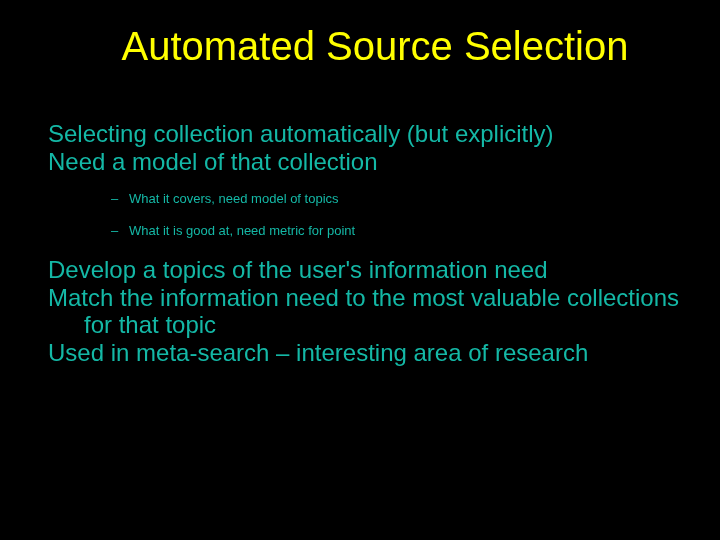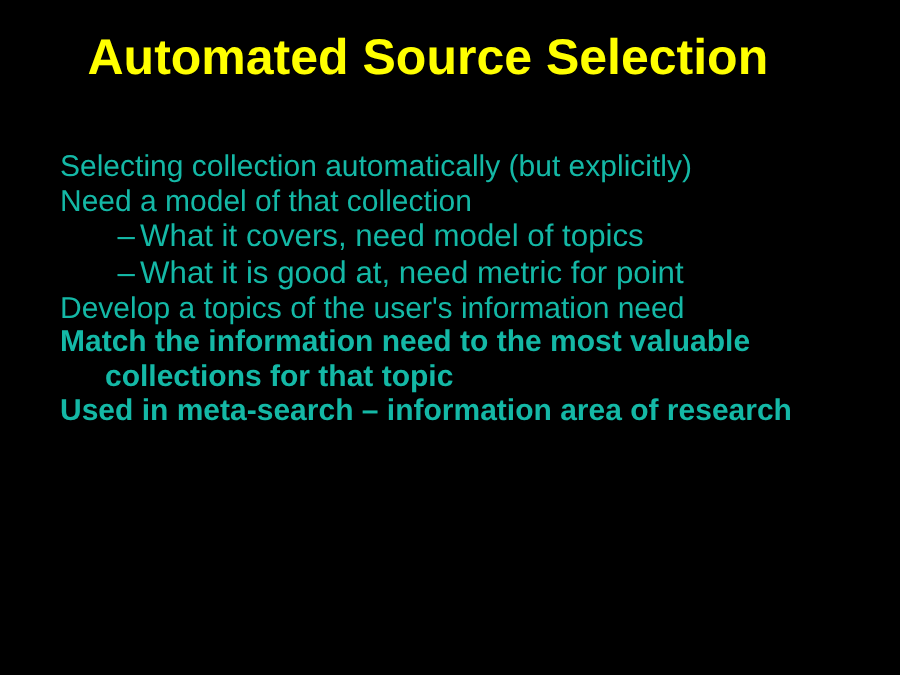--- a/index.html
+++ b/index.html
@@ -13,64 +13,64 @@
   }
   .slide {
     width: 720px;
     height: 540px;
     position: relative;
     box-sizing: border-box;
   }
   .title {
     color: #ffff00;
     font-size: 40px;
-    font-weight: bold;
+    font-weight: normal;
     position: absolute;
     top: 24px;
     left: 70px;
     right: 40px;
     line-height: 1.1;
+    text-align: center;
   }
   .body {
     position: absolute;
     top: 120px;
     left: 48px;
     right: 40px;
     color: #14b8a6;
     font-size: 24px;
     line-height: 1.15;
   }
   .lvl1 {
     margin: 0;
     padding-left: 0;
     text-indent: 0;
   }
   .lvl1.wrap {
     padding-left: 36px;
     text-indent: -36px;
-    font-weight: bold;
   }
   .lvl2 {
-    font-size: 25px;
+    font-size: 13px;
     padding-left: 46px;
-    margin: 0;
+    margin: 17px;
     line-height: 1.15;
   }
   .dash {
     display: inline-block;
     width: 18px;
   }
 </style>
 </head>
 <body>
 
 <div class="slide">
   <div class="title">Automated Source Selection</div>
   <div class="body">
     <p class="lvl1">Selecting collection automatically (but explicitly)</p>
     <p class="lvl1">Need a model of that collection</p>
     <p class="lvl2"><span class="dash">–</span><span>What it covers, need model of topics</span></p>
     <p class="lvl2"><span class="dash">–</span><span>What it is good at, need metric for point</span></p>
     <p class="lvl1">Develop a topics of the user's information need</p>
     <p class="lvl1 wrap">Match the information need to the most valuable collections for that topic</p>
-    <p class="lvl1 wrap">Used in meta-search – information area of research</p>
+    <p class="lvl1 wrap">Used in meta-search – interesting area of research</p>
   </div>
 </div>
 
 </body></html>

